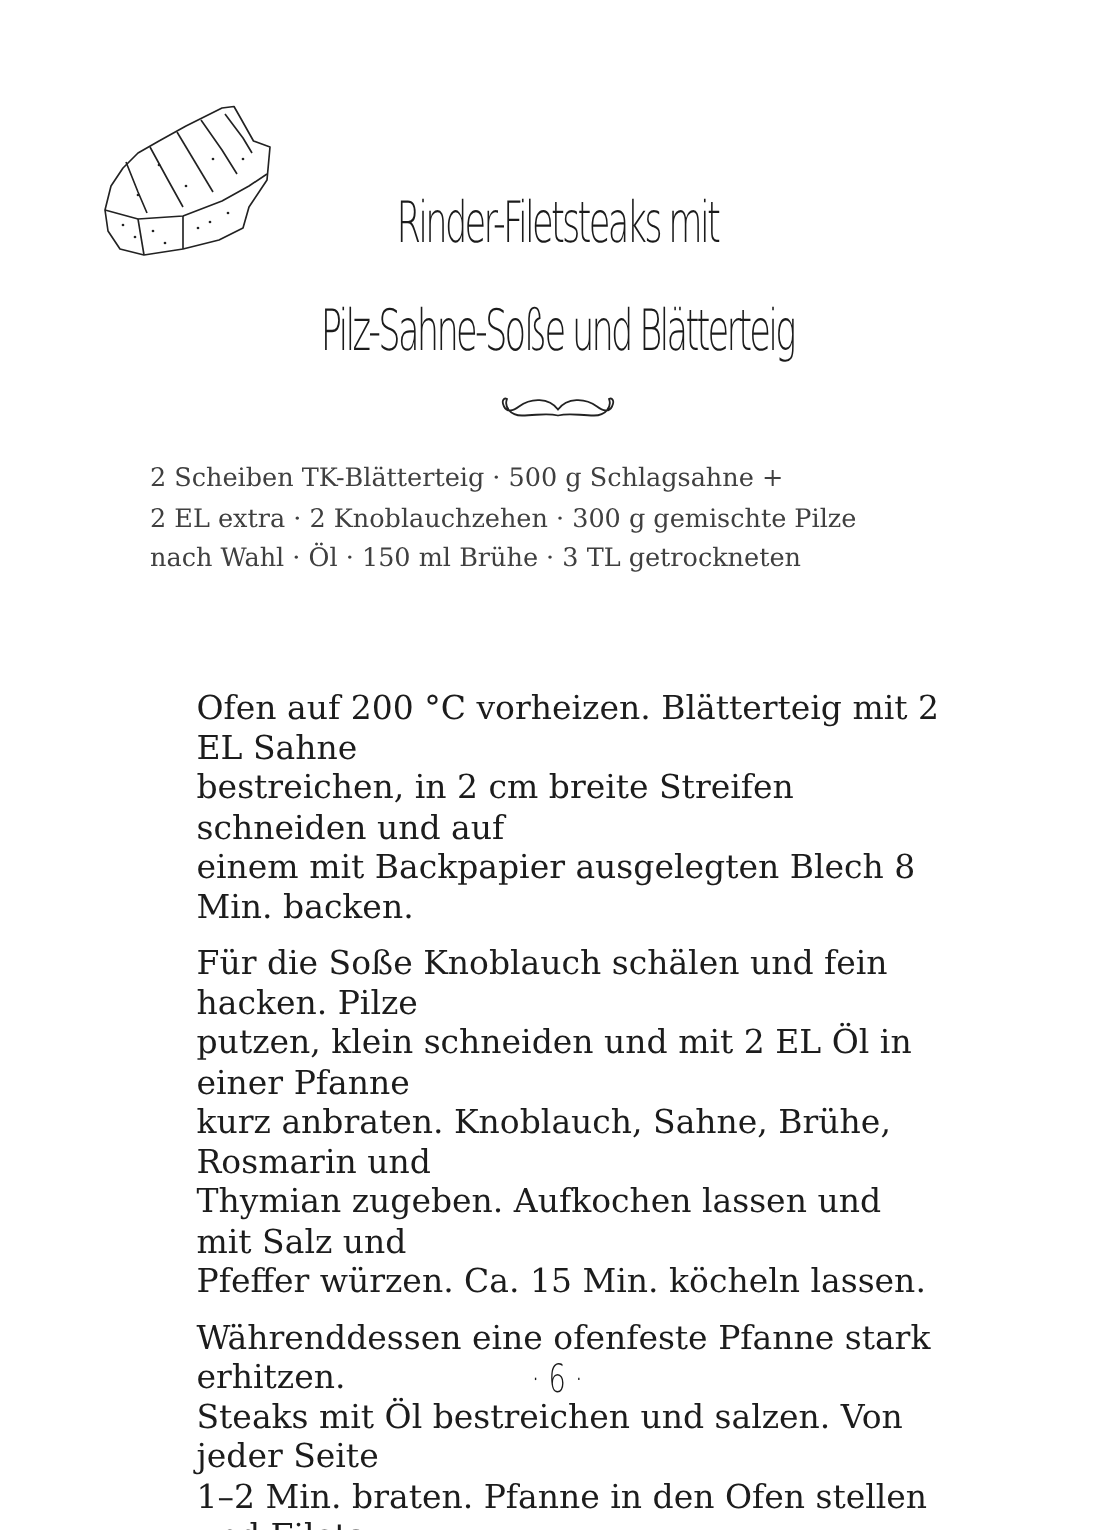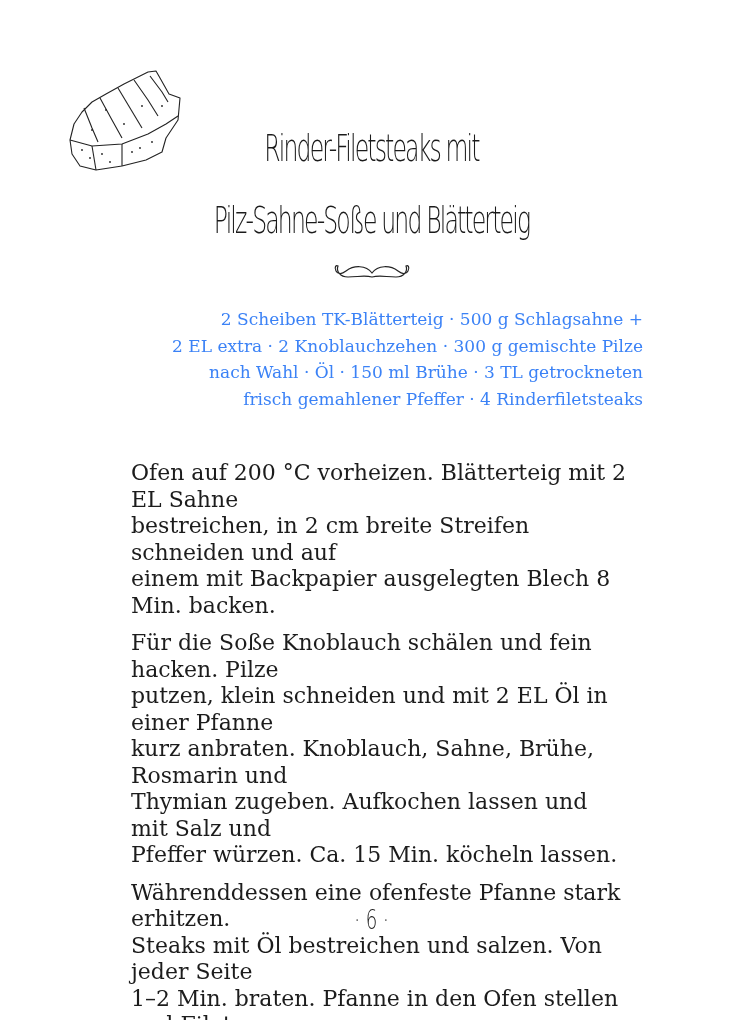--- a/index.html
+++ b/index.html
@@ -3,22 +3,22 @@
 <meta charset="utf-8">
 <style>
   html, body { margin: 0; padding: 0; background: #ffffff; }
   body { width: 743px; height: 1020px; position: relative; overflow: hidden; color: #1a1a1a; }
   .steak { position: absolute; left: 62px; top: 68px; width: 130px; height: 108px; }
   .title { position: absolute; left: 0; top: 112px; width: 743px; text-align: center;
     font-family: "DejaVu Sans", sans-serif; font-weight: 300; font-size: 38px; line-height: 72px;
     letter-spacing: -3px; transform: scaleX(0.62); transform-origin: center top; color: #1b1b1b; }
   .title div { white-space: nowrap; }
   .mustache { position: absolute; left: 332px; top: 261px; width: 80px; height: 22px; }
-  .ingredients { position: absolute; left: 100px; top: 306px; width: 543px; text-align: right;
-    font-family: "DejaVu Serif", serif; font-size: 17px; line-height: 26.5px; color: #3b82f6; }
+  .ingredients { position: absolute; left: 100px; top: 306px; width: 543px; text-align: left;
+    font-family: "DejaVu Serif", serif; font-size: 17px; line-height: 26.5px; color: #404040; }
   .steps { position: absolute; left: 131px; top: 460px; width: 500px;
     font-family: "DejaVu Serif", serif; font-size: 22px; line-height: 26.5px; color: #1c1c1c; }
   .steps p { margin: 0 0 11px 0; white-space: pre-line; }
   .page-num { position: absolute; left: 0; top: 905px; width: 743px; text-align: center;
     font-family: "DejaVu Sans", sans-serif; font-weight: 300; font-size: 26px; color: #1a1a1a;
     transform: scaleX(0.7); }
 </style>
 </head>
 <body>
 
@@ -54,21 +54,20 @@
 </div>
 
 <svg class="mustache" viewBox="0 0 80 22" fill="none" stroke="#222" stroke-width="1.2">
   <path d="M40 12 C34 4 22 4 14 10 C10 13 6 14 4 10 C2 6 4 4 6 5 C4 10 8 16 16 16 C26 16 32 14 40 16 C48 14 54 16 64 16 C72 16 76 10 74 5 C76 4 78 6 76 10 C74 14 70 13 66 10 C58 4 46 4 40 12 Z"></path>
 </svg>
 
 <div class="ingredients">
   <div>2 Scheiben TK-Blätterteig · 500 g Schlagsahne +</div>
   <div>2 EL extra · 2 Knoblauchzehen · 300 g gemischte Pilze</div>
   <div>nach Wahl · Öl · 150 ml Brühe · 3 TL getrockneten</div>
-  <div>frisch gemahlener Pfeffer · 4 Rinderfiletsteaks</div>
 </div>
 
 <div class="steps">
   <p>Ofen auf 200 °C vorheizen. Blätterteig mit 2 EL Sahne
 bestreichen, in 2 cm breite Streifen schneiden und auf
 einem mit Backpapier ausgelegten Blech 8 Min. backen.</p>
   <p>Für die Soße Knoblauch schälen und fein hacken. Pilze
 putzen, klein schneiden und mit 2 EL Öl in einer Pfanne
 kurz anbraten. Knoblauch, Sahne, Brühe, Rosmarin und
 Thymian zugeben. Aufkochen lassen und mit Salz und

